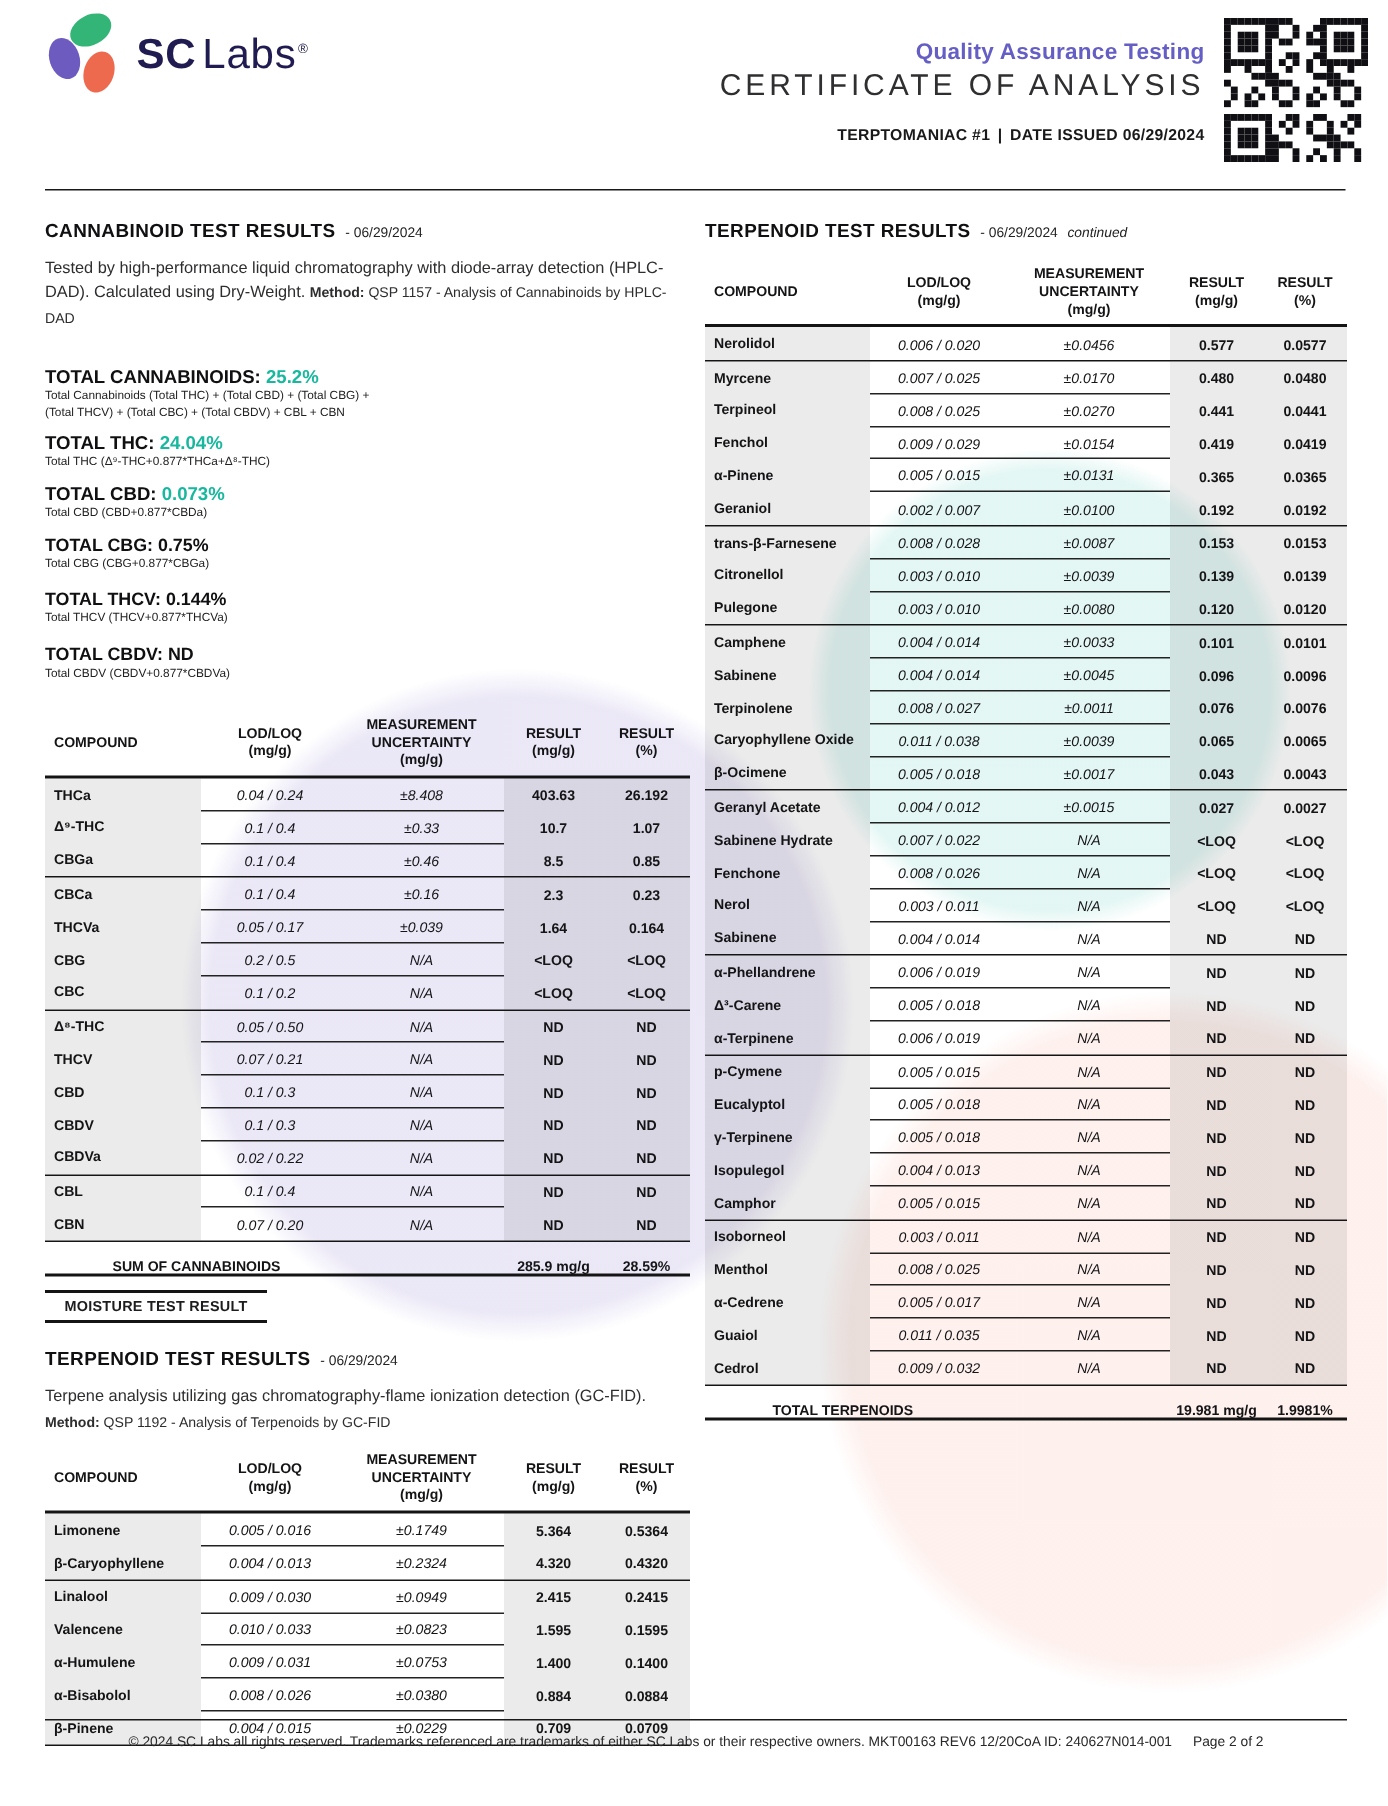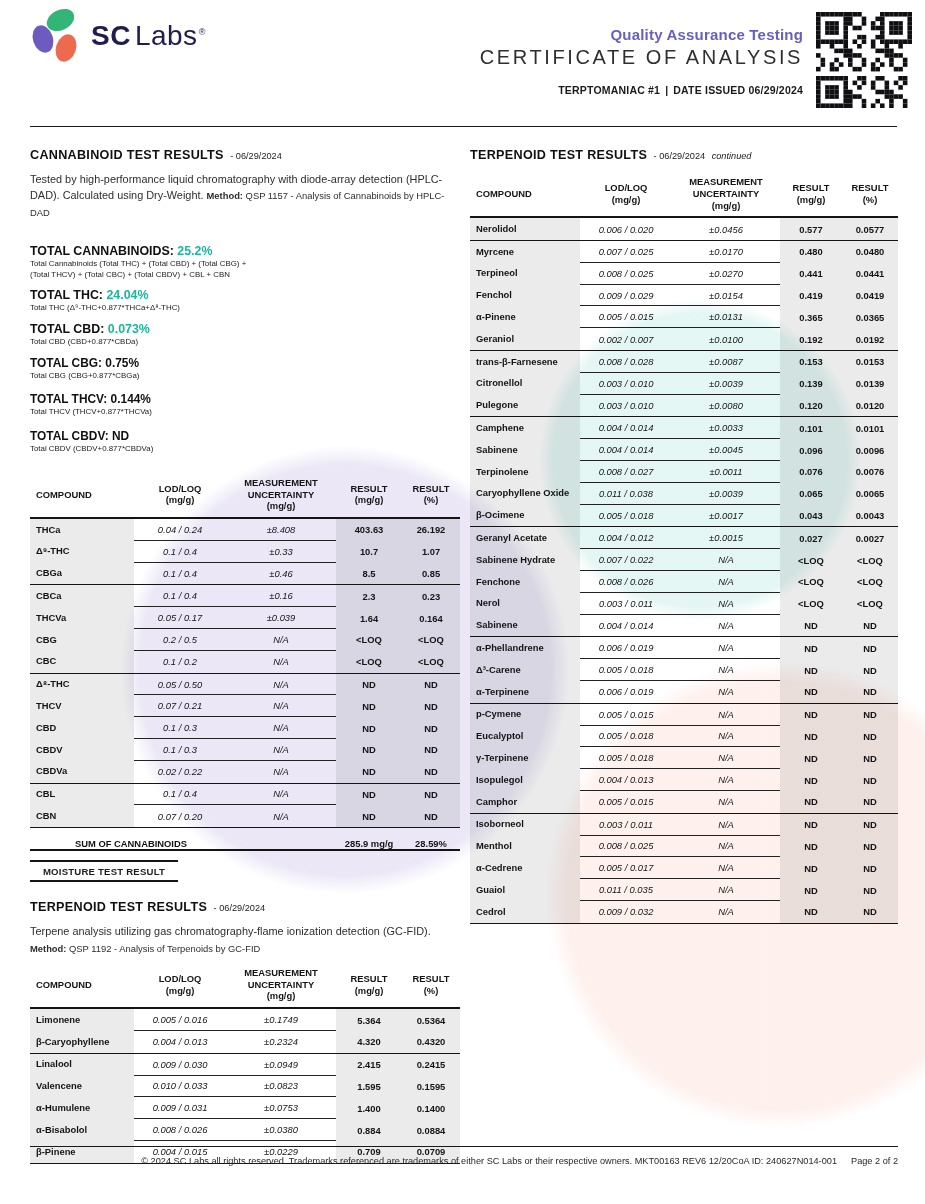--- a/index.html
+++ b/index.html
@@ -91,21 +91,21 @@
   .m-title{font-size:9.6px;font-weight:700;text-align:center;padding:4px 0 3px;letter-spacing:.2px;}
   .m-box{background:rgba(25,25,28,.085);border:1px solid #7e7e82;text-align:center;padding:4px 3px 6px;box-sizing:border-box;}
   .m-value{font-size:11.5px;font-weight:700;}
   .m-tested{font-size:10.3px;margin-top:2px;}
   .m-method,.m-method2{font-size:8.4px;margin-top:1px;}
   .m-method b{font-weight:700;}
   
   .footer{position:absolute;left:30px;right:27px;top:1146px;border-top:1.6px solid #191919;padding-top:9px;
           font-size:9.2px;color:#28282a;}
   .f-line1{margin-bottom:7px;}
-  .f-line2{display:flex;justify-content:flex-end;}
+  .f-line2{display:flex;justify-content:center;}
   .f-page{margin-left:14px;}
 </style>
 </head>
 <body>
 
 <div class="page">
   <div class="blob b-purple"></div>
   <div class="blob b-teal"></div>
   <div class="blob b-pink"></div>
 
@@ -815,20 +815,25 @@
             <div class="c res respct">ND</div>
           </div>
           <div class="trow hr">
             <div class="c comp">Cedrol</div>
             <div class="c mid lod">0.009 / 0.032</div>
             <div class="c mid unc">N/A</div>
             <div class="c res resmg">ND</div>
             <div class="c res respct">ND</div>
           </div>
         </div>
+      <div class="tsum">
+        <div class="sum-label">TOTAL TERPENOIDS</div>
+        <div class="sum-mg">19.981 mg/g</div>
+        <div class="sum-pct">1.9981%</div>
+      </div>
     </div>
   </div>
 
   <div class="footer">
     <div class="f-line2">
       <span>© 2024 SC Labs all rights reserved. Trademarks referenced are trademarks of either SC Labs or their respective owners. MKT00163 REV6 12/20</span>
       <span class="f-right"><span>CoA ID: 240627N014-001</span><span class="f-page">Page 2 of 2</span></span>
     </div>
   </div>
 </div>

